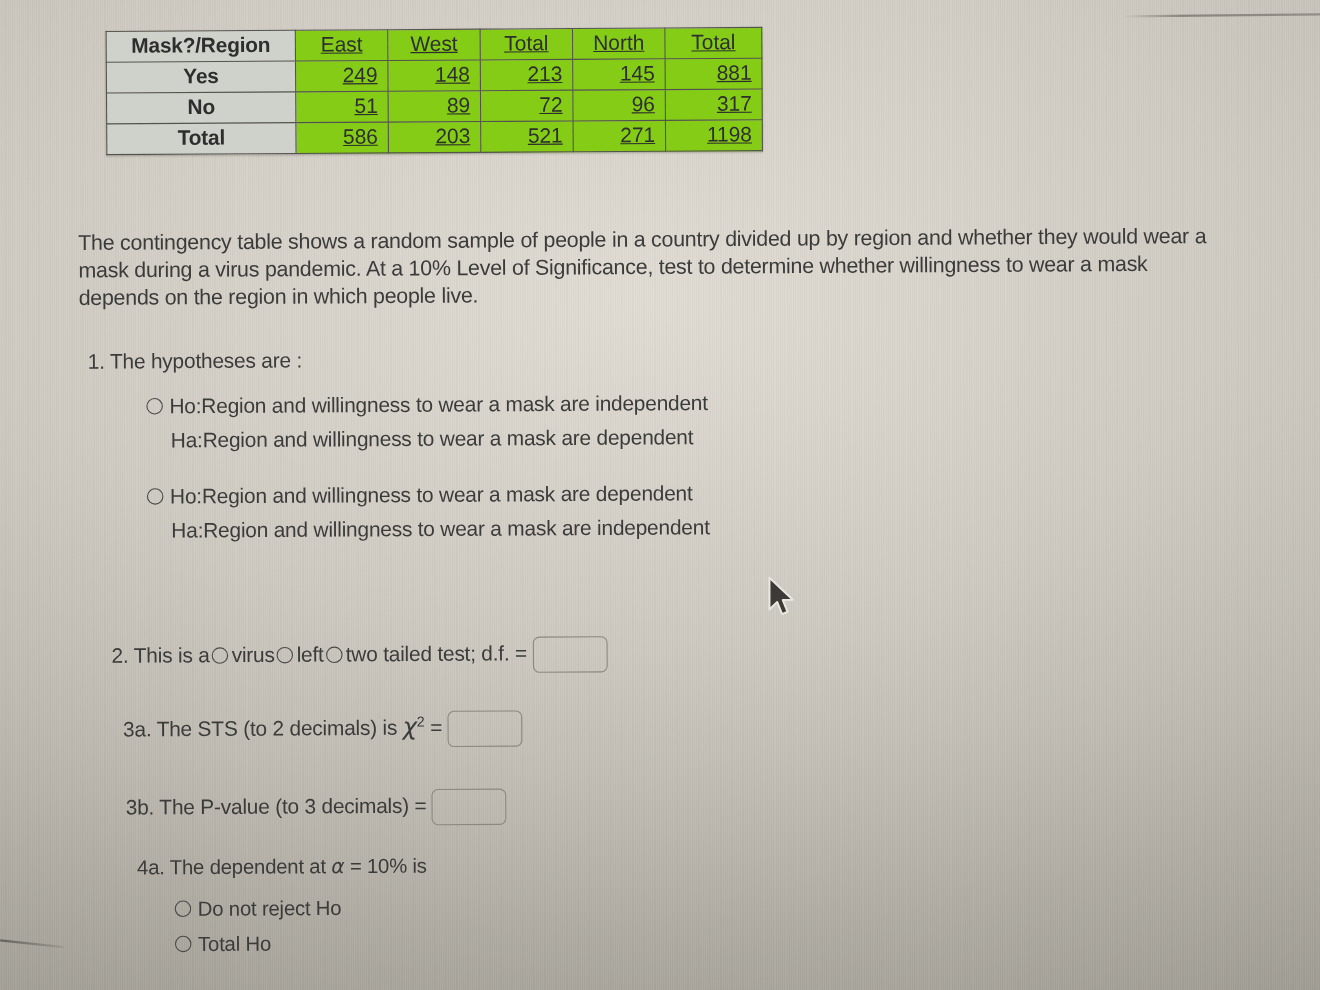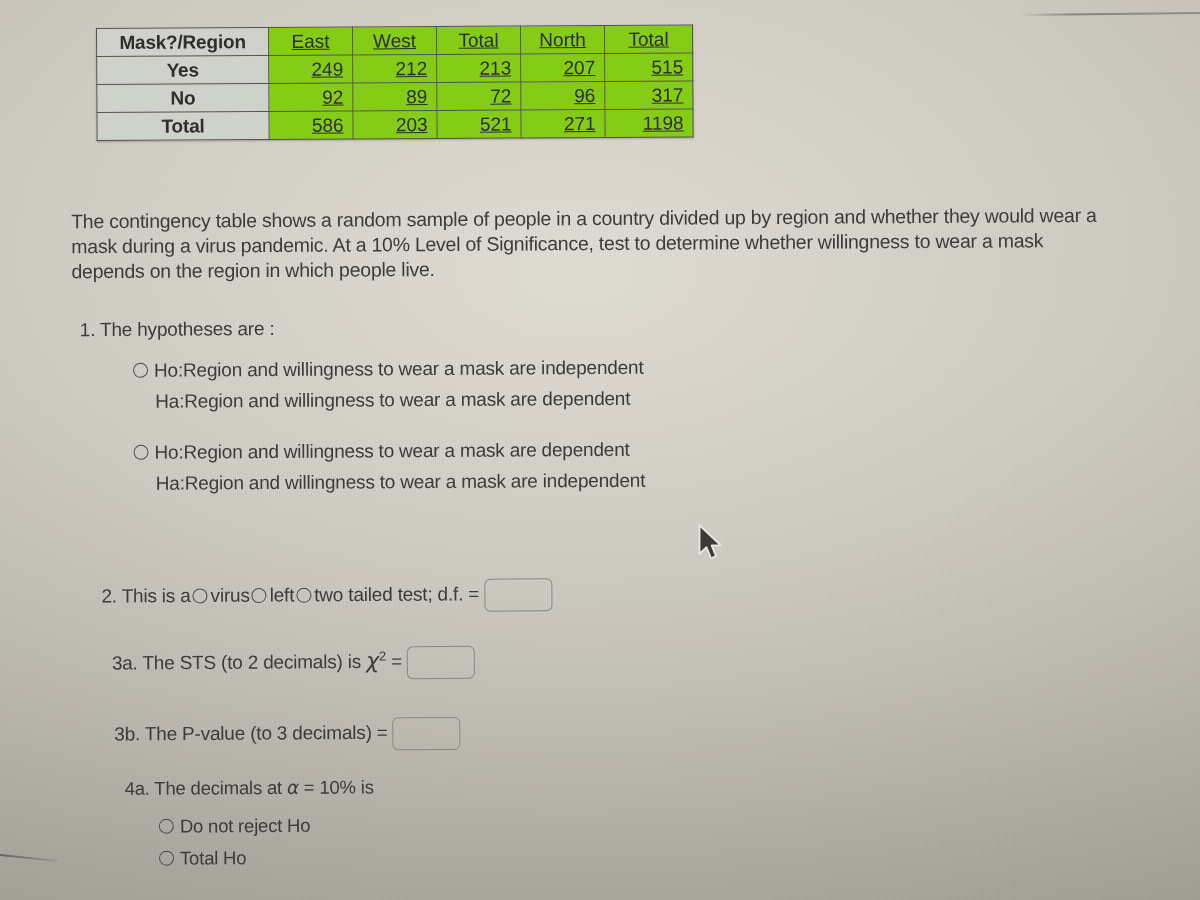--- a/index.html
+++ b/index.html
@@ -209,28 +209,28 @@
           <th class="numcell">West</th>
           <th class="numcell">Total</th>
           <th class="numcell">North</th>
           <th class="numcell">Total</th>
         </tr>
       </thead>
       <tbody>
         <tr>
           <td class="rowhead">Yes</td>
           <td class="numcell">249</td>
-          <td class="numcell">212</td>
+          <td class="numcell">148</td>
           <td class="numcell">213</td>
-          <td class="numcell">207</td>
-          <td class="numcell">515</td>
+          <td class="numcell">145</td>
+          <td class="numcell">881</td>
         </tr>
         <tr>
           <td class="rowhead">No</td>
-          <td class="numcell">92</td>
+          <td class="numcell">51</td>
           <td class="numcell">89</td>
           <td class="numcell">72</td>
           <td class="numcell">96</td>
           <td class="numcell">317</td>
         </tr>
         <tr>
           <td class="rowhead">Total</td>
           <td class="numcell">586</td>
           <td class="numcell">203</td>
           <td class="numcell">521</td>
@@ -267,21 +267,21 @@
 
   <div class="qblock" id="q3a"><span>3a. The STS (to 2 decimals) is</span>
     <span class="chi">χ</span><span class="sup">2</span>
     <span>=</span><input class="answer-box" type="text" id="sts-input" placeholder="" style="">
   </div>
 
   <div class="qblock" id="q3b"><span>3b. The P-value (to 3 decimals) =</span><input class="answer-box" type="text" id="pvalue-input" placeholder="" style="">
   </div>
 
   <div class="qblock" id="q4a">
-    <span class="qlabel"><span>4a. The decimals at</span>
+    <span class="qlabel"><span>4a. The dependent at</span>
       <span class="alpha">α</span>
       <span>= 10% is</span>
     </span>
     <span class="opt">
       <span class="radio"></span><span>Do not reject Ho</span>
     </span>
     <span class="opt">
       <span class="radio"></span><span>Total Ho</span>
     </span>
   </div>

